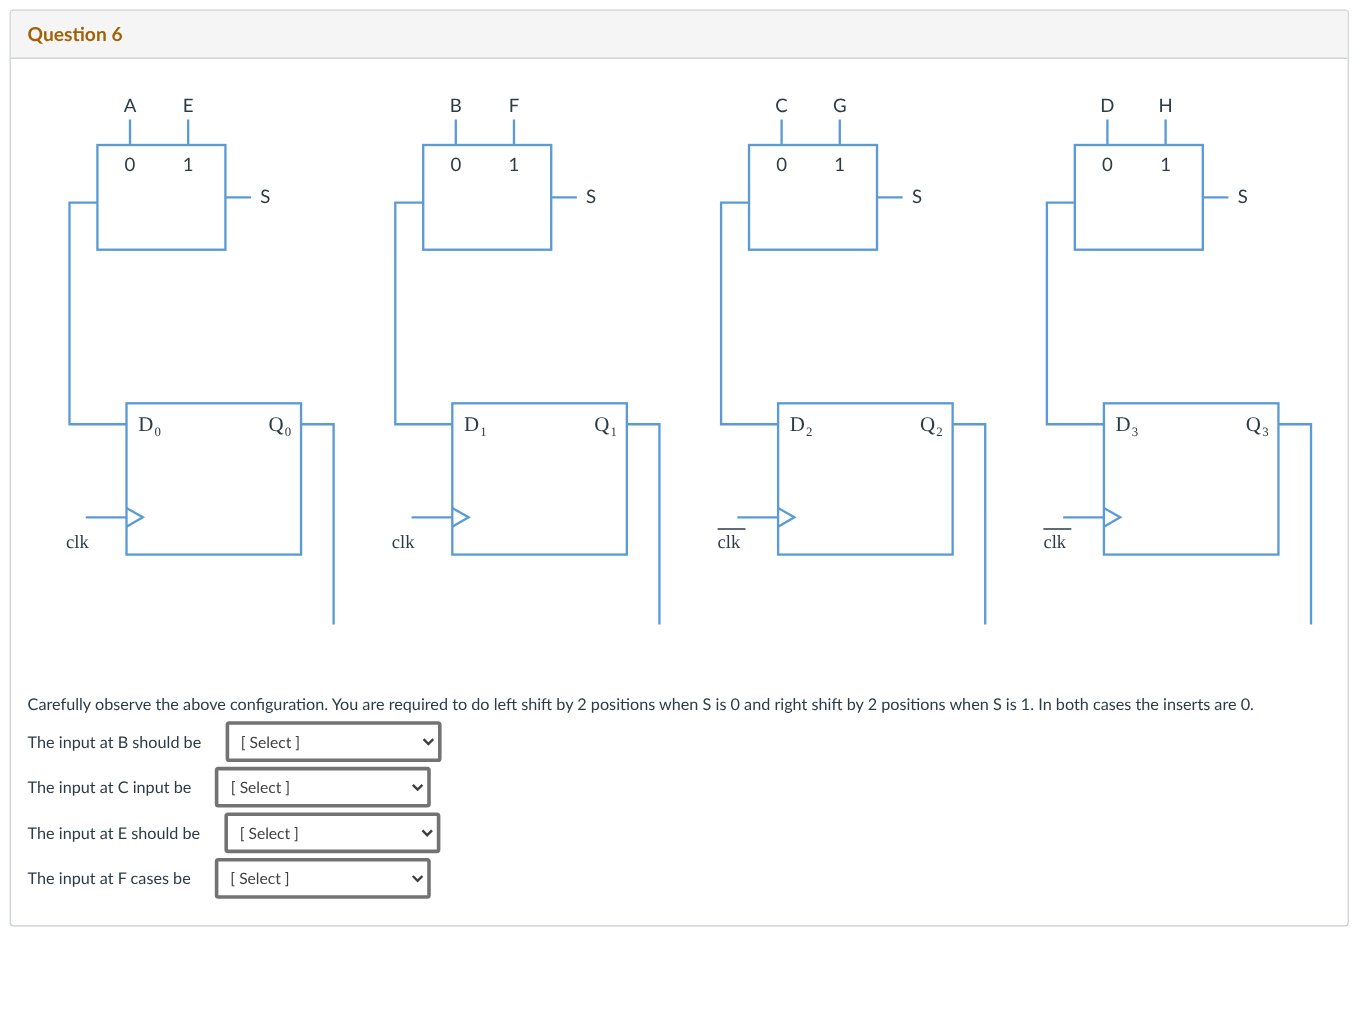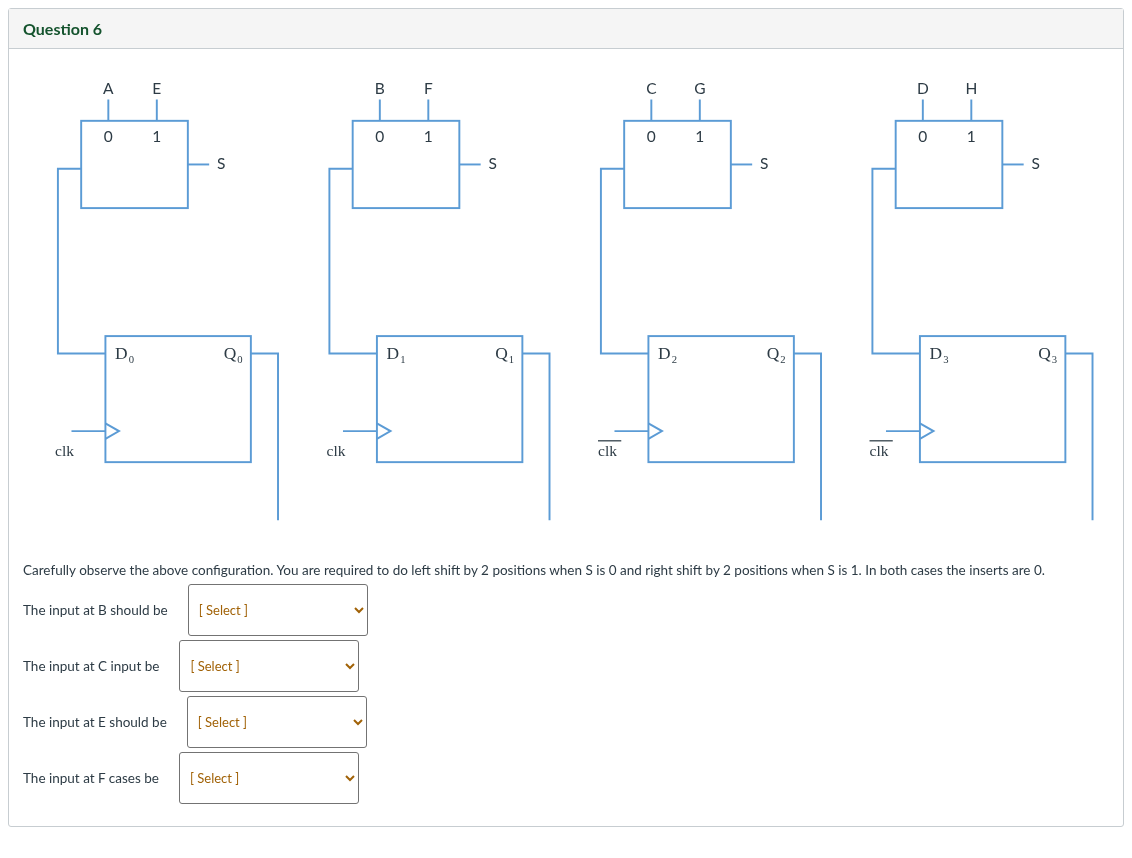--- a/index.html
+++ b/index.html
@@ -14,50 +14,50 @@
     border: 1px solid #c7cdd1;
     border-radius: 3px;
     margin: 8px;
   }
   .q-header {
     background: #f5f5f5;
     border-bottom: 1px solid #c7cdd1;
     padding: 10px 14px;
     font-weight: 700;
     font-size: 16px;
-    color: #14532d;
+    color: #a16207;
   }
   .q-body {
     padding: 18px 14px 22px 14px;
   }
   .diagram {
     width: 100%;
     height: 480px;
   }
   .instr {
-    margin-top: 11px;
+    margin-top: 28px;
     font-size: 13.5px;
     line-height: 1.4;
   }
   .row {
     display: flex;
     align-items: center;
     gap: 20px;
     margin-top: 4px;
     font-size: 13.5px;
   }
   select {
     font-family: inherit;
     font-size: 13px;
-    padding: 16px 6px;
+    padding: 5px 6px;
     min-width: 180px;
-    border: 1px solid #737373;
+    border: 3px solid #737373;
     border-radius: 3px;
     background: #fff;
-    color: #a16207;
+    color: #404040;
   }
   
   svg text { font-family: "Lato","Helvetica Neue",Arial,sans-serif; }
 </style>
 </head>
 <body>
 
 <div class="question-card">
   <div class="q-header">Question 6</div>
   <div class="q-body">

